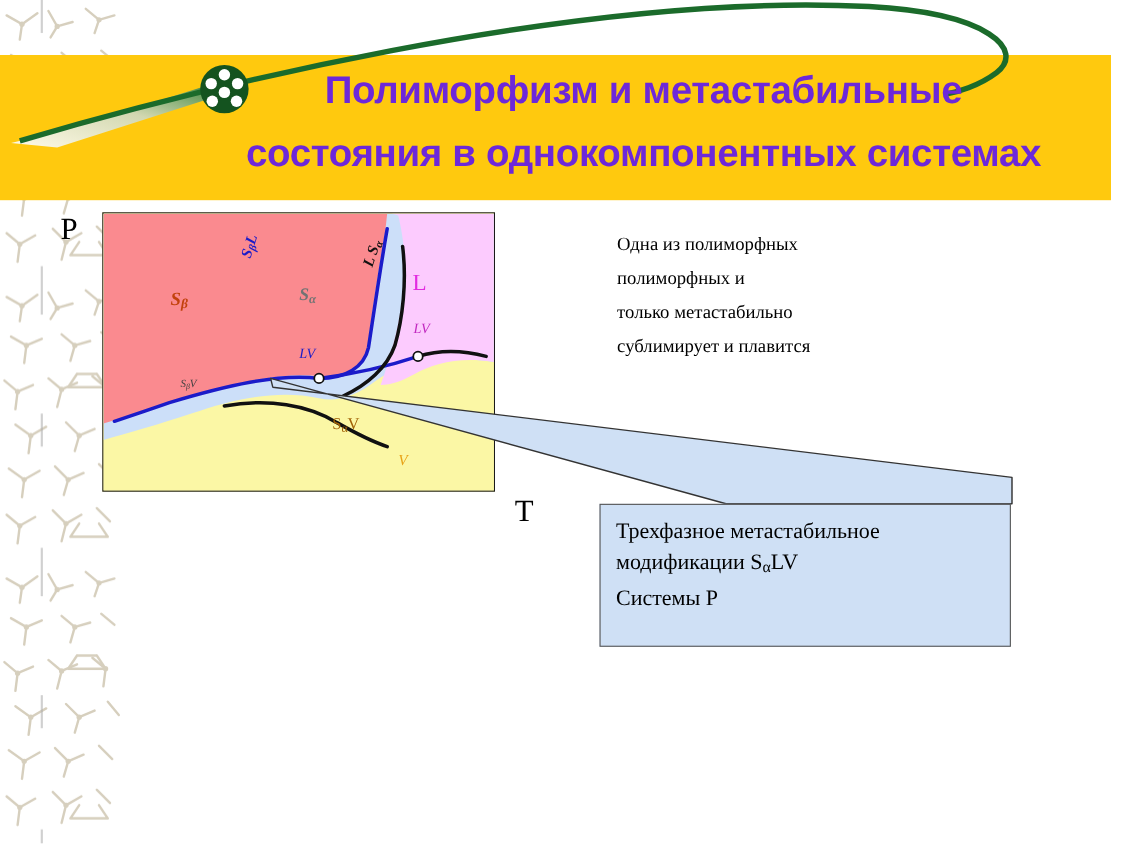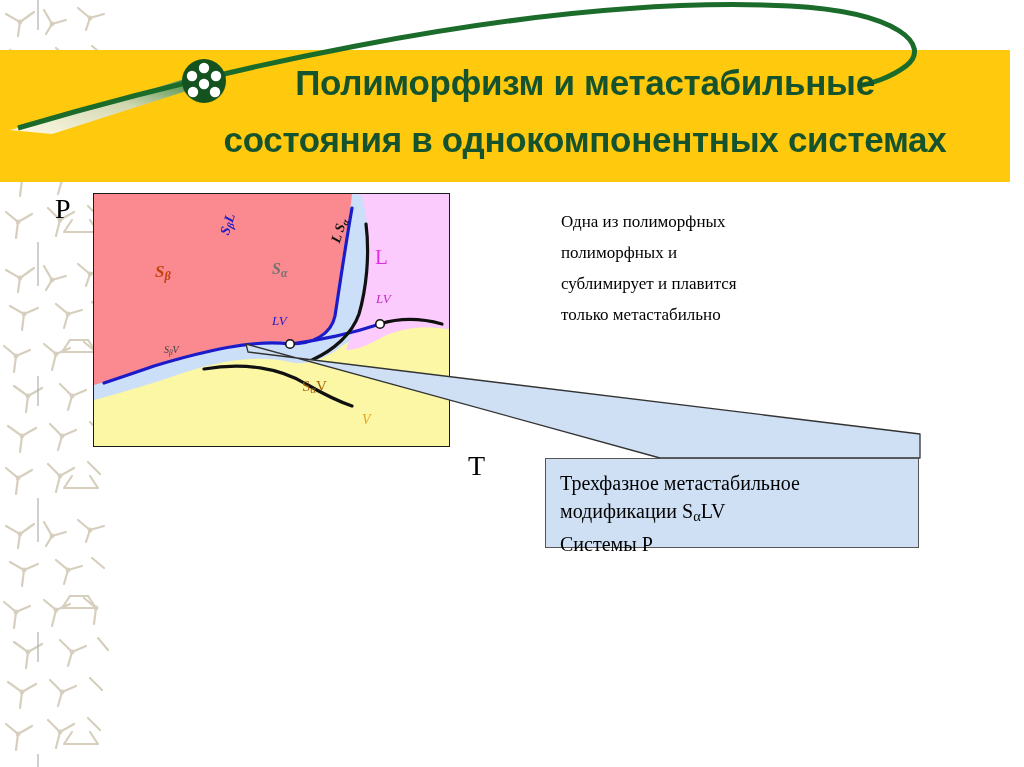--- a/index.html
+++ b/index.html
@@ -40,21 +40,21 @@
   #title-text {
     position: absolute;
     left: 150px;
     top: 54px;
     width: 870px;
     height: 126px;
     font-family: "Liberation Sans", sans-serif;
     font-weight: bold;
     font-size: 35px;
     line-height: 57px;
-    color: #14532d;
+    color: #6d28d9;
     text-align: center;
     letter-spacing: -0.3px;
   }
   #title-line2 { display: block; }
 
   
   #swoosh {
     position: absolute;
     left: 0; top: 0;
     width: 1024px;
@@ -129,21 +129,21 @@
     height: 160px;
     pointer-events: none;
   }
 
   
   #callout-box {
     position: absolute;
     left: 545px;
     top: 458px;
     width: 374px;
-    height: 90px;
+    height: 130px;
     background: #CFE0F5;
     border: 1px solid #555555;
     box-sizing: border-box;
     padding: 10px 0 0 14px;
     font-size: 20px;
     line-height: 28px;
     color: #000;
   }
 </style>
 </head>
@@ -302,22 +302,22 @@
     <span>S</span><span class="sub">β</span><span>V</span>
   </div>
   <div class="diag-label lbl-salphaV">
     <span>S</span><span class="sub">α</span><span>V</span>
   </div>
   <div class="diag-label lbl-V">V</div>
 
   <div id="right-para">
     <div>Одна из полиморфных</div>
     <div>полиморфных и</div>
+    <div>только метастабильно</div>
     <div>сублимирует и плавится</div>
-    <div>только метастабильно</div>
   </div>
 
   <svg id="callout-wedge" viewBox="0 0 720 160" xmlns="http://www.w3.org/2000/svg">
     <path d="M16 14 L430 128 L690 128 L690 104 L18 22 Z" fill="#CFE0F5" stroke="#333333" stroke-width="1.3" stroke-linejoin="round"></path>
   </svg>
 
   <div id="callout-box">
     <div>Трехфазное метастабильное</div>
     <div>
       <span>модификации S</span><span class="sub">α</span><span>LV</span>

